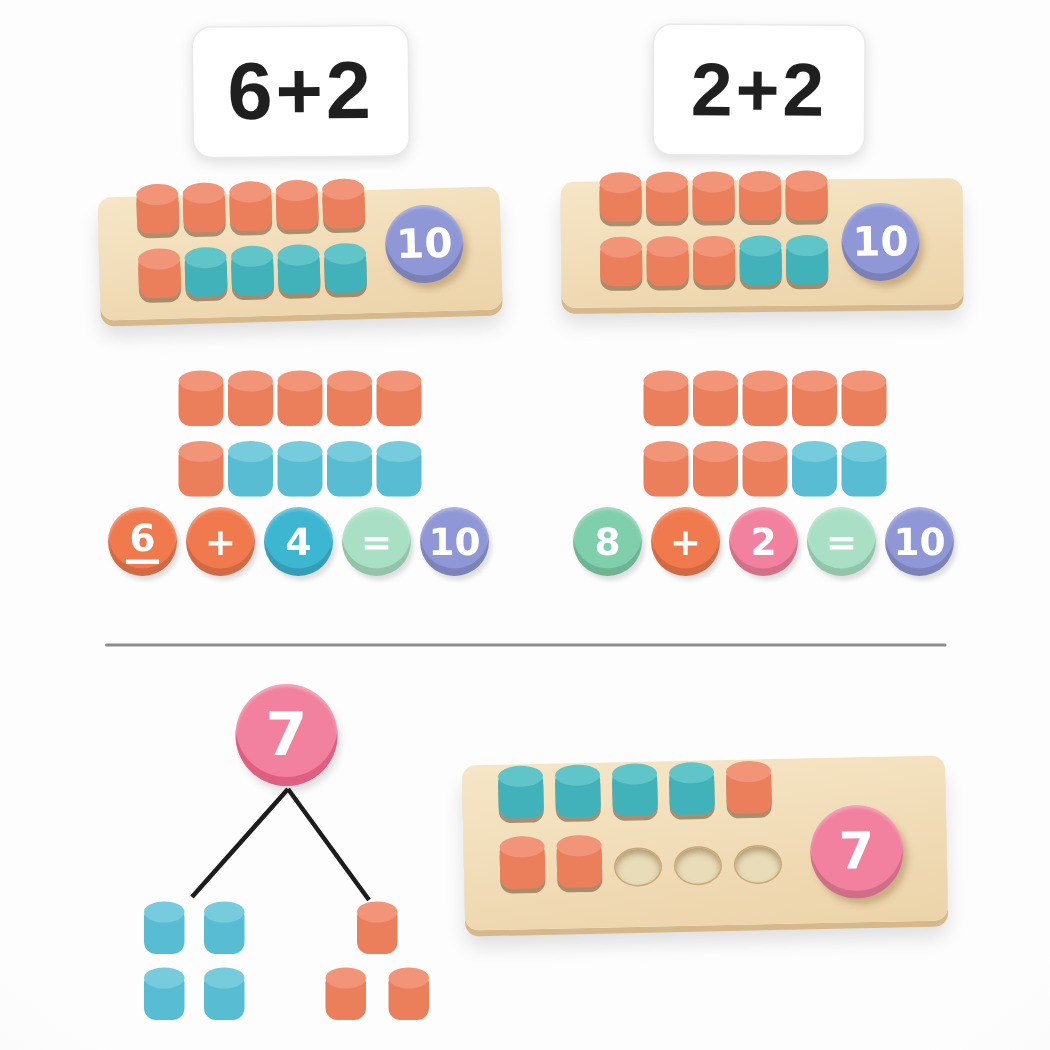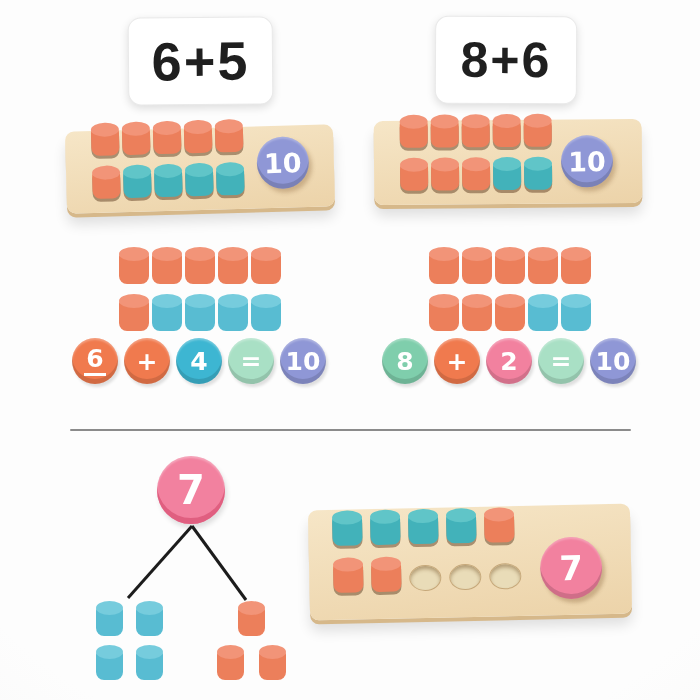--- a/index.html
+++ b/index.html
@@ -96,24 +96,24 @@
   .bond-right{left:205px;top:600px;width:92px;}
   .bond-right .peg-row{gap:15px;justify-content:center;}
   .bond-group .cyl{--cw:27px;--ch:28px;}
 </style>
 </head>
 <body>
 
 <div class="stage">
 
   <div class="card card1">
-    <span>6+5</span>
+    <span>6+2</span>
   </div>
   <div class="card card2">
-    <span>8+6</span>
+    <span>2+2</span>
   </div>
 
   <div class="board board1">
     <div class="peg-area">
       <div class="peg-row">
           <span class="cyl c-orange"></span>
           <span class="cyl c-orange"></span>
           <span class="cyl c-orange"></span>
           <span class="cyl c-orange"></span>
           <span class="cyl c-orange"></span>

